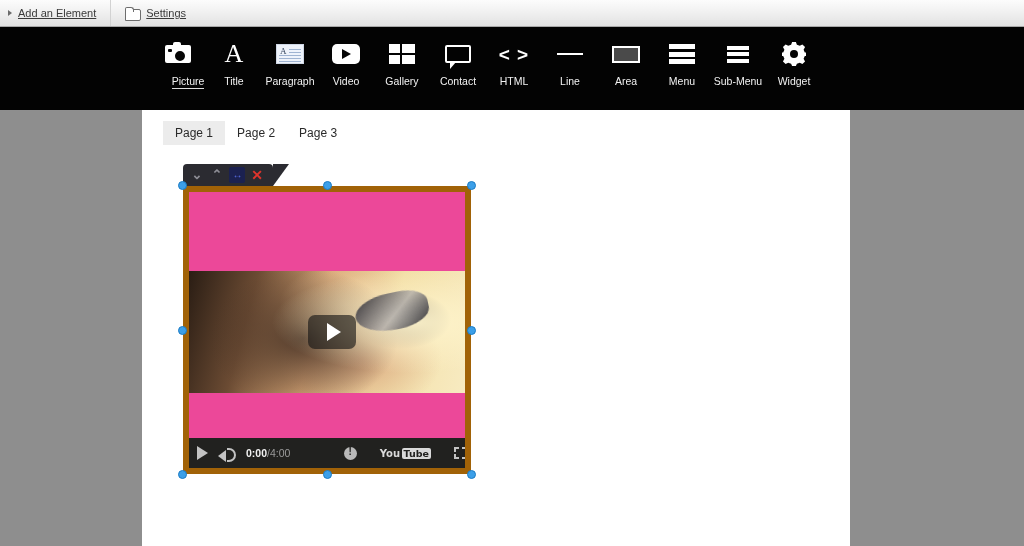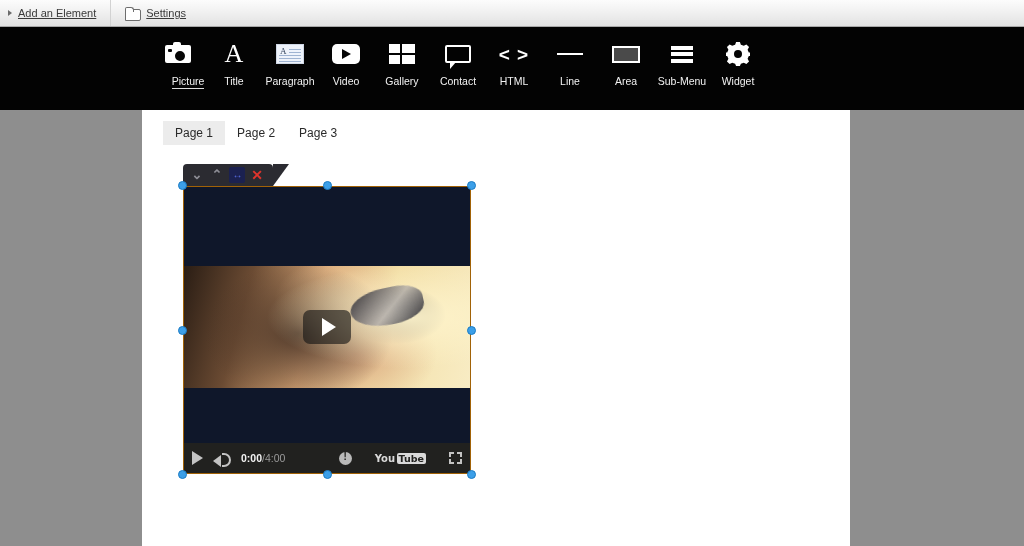--- a/index.html
+++ b/index.html
@@ -178,22 +178,22 @@
   .chev { color: #8e8e96; font-size: 13px; font-weight: bold; }
   .resz {
     color: #5a6fe8; font-size: 10px; letter-spacing: -1px;
     background: #1b2150; border-radius: 2px; padding: 0 1px;
   }
   .xbtn { color: #e0342c; font-size: 14px; font-weight: bold; }
 
   .vbox {
     position: absolute; left: 0; top: 0;
     width: 288px; height: 288px;
-    background: #0f172a;
-    border: 1px solid #a16207;
+    background: #ec4899;
+    border: 6px solid #a16207;
     overflow: hidden;
   }
   .vfilm { position: absolute; left: 0; top: 79px; width: 286px; height: 122px; overflow: hidden; }
   .vphoto {
     position: absolute; inset: 0;
     background:
       radial-gradient(ellipse 70% 60% at 78% 42%, rgba(255,245,205,.95), rgba(247,223,160,0) 70%),
       radial-gradient(ellipse 46% 80% at 40% 55%, rgba(74,52,38,.96), rgba(74,52,38,0) 72%),
       radial-gradient(ellipse 38% 60% at 60% 72%, rgba(214,160,124,.85), rgba(214,160,124,0) 75%),
       radial-gradient(ellipse 30% 45% at 55% 28%, rgba(238,205,160,.85), rgba(238,205,160,0) 78%),
@@ -354,20 +354,30 @@
     <span class="nm">Line</span>
   </div>
 
   <div class="elem">
     <span class="ic">
         <span class="ic-area"></span>
       </span>
     <span class="nm">Area</span>
   </div>
 
+  <div class="elem">
+    <span class="ic">
+      <span class="ic-menu">
+          <span></span>
+          <span></span>
+          <span></span>
+        </span>
+    </span>
+    <span class="nm">Menu</span>
+  </div>
 
   <div class="elem">
     <span class="ic">
       <span class="ic-submenu">
           <span></span>
           <span></span>
           <span></span>
         </span>
     </span>
     <span class="nm">Sub-Menu</span>

